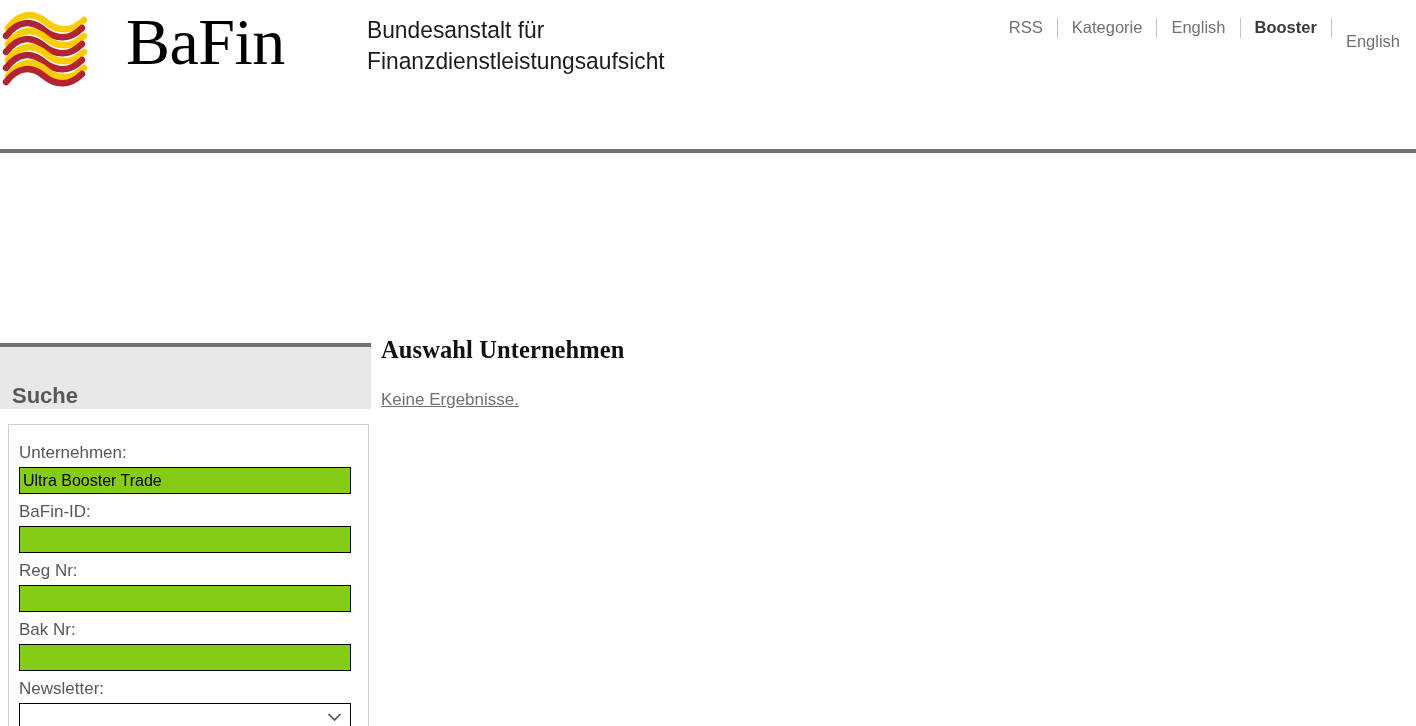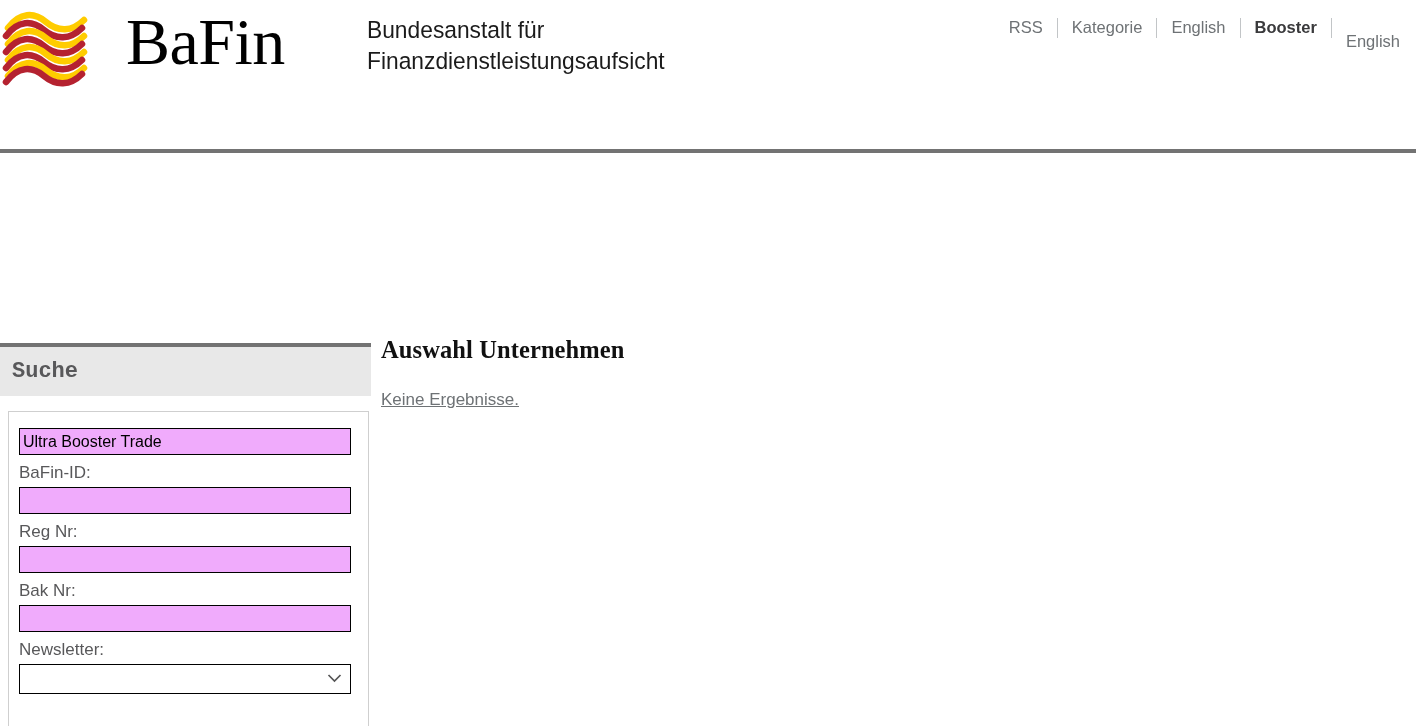--- a/index.html
+++ b/index.html
@@ -97,26 +97,25 @@
   
   .sidebar {
     position: absolute;
     left: 0;
     top: 191px;
     width: 371px;
   }
   .sidebar-title {
     background: #e8e8e8;
     border-top: 4px solid #737373;
-    height: 53px;
+    height: 66px;
     box-sizing: border-box;
     display: flex;
-    align-items: center;
+    align-items: flex-end;
     padding-left: 12px;
-    font-family: Liberation Mono, monospace;
   }
   .sidebar-title span {
     font-size: 22px;
     font-weight: bold;
     color: #58585a;
   }
 
   .search-panel {
     margin-top: 15px;
     margin-left: 8px;
@@ -136,21 +135,21 @@
     color: #58585a;
     line-height: 24px;
     margin-bottom: 2px;
   }
   .text-input {
     display: block;
     box-sizing: border-box;
     width: 332px;
     height: 27px;
     border: 1px solid #000000;
-    background: #f0abfc;
+    background: #84cc16;
     font-family: "Liberation Sans", sans-serif;
     font-size: 16px;
     color: #000000;
     padding: 0 3px;
     outline: none;
   }
 
   .select-wrap {
     position: relative;
     width: 332px;
@@ -237,20 +236,21 @@
 <div class="page">
 
   <div class="sidebar">
     <div class="sidebar-title">
       <span>Suche</span>
     </div>
 
     <div class="search-panel">
 
       <div class="field">
+        <label class="field-label">Unternehmen:</label>
         <input class="text-input" type="text" value="Ultra Booster Trade" style="">
       </div>
 
       <div class="field">
         <label class="field-label">BaFin-ID:</label>
         <input class="text-input" type="text" value="" style="">
       </div>
 
       <div class="field">
         <label class="field-label">Reg Nr:</label>

